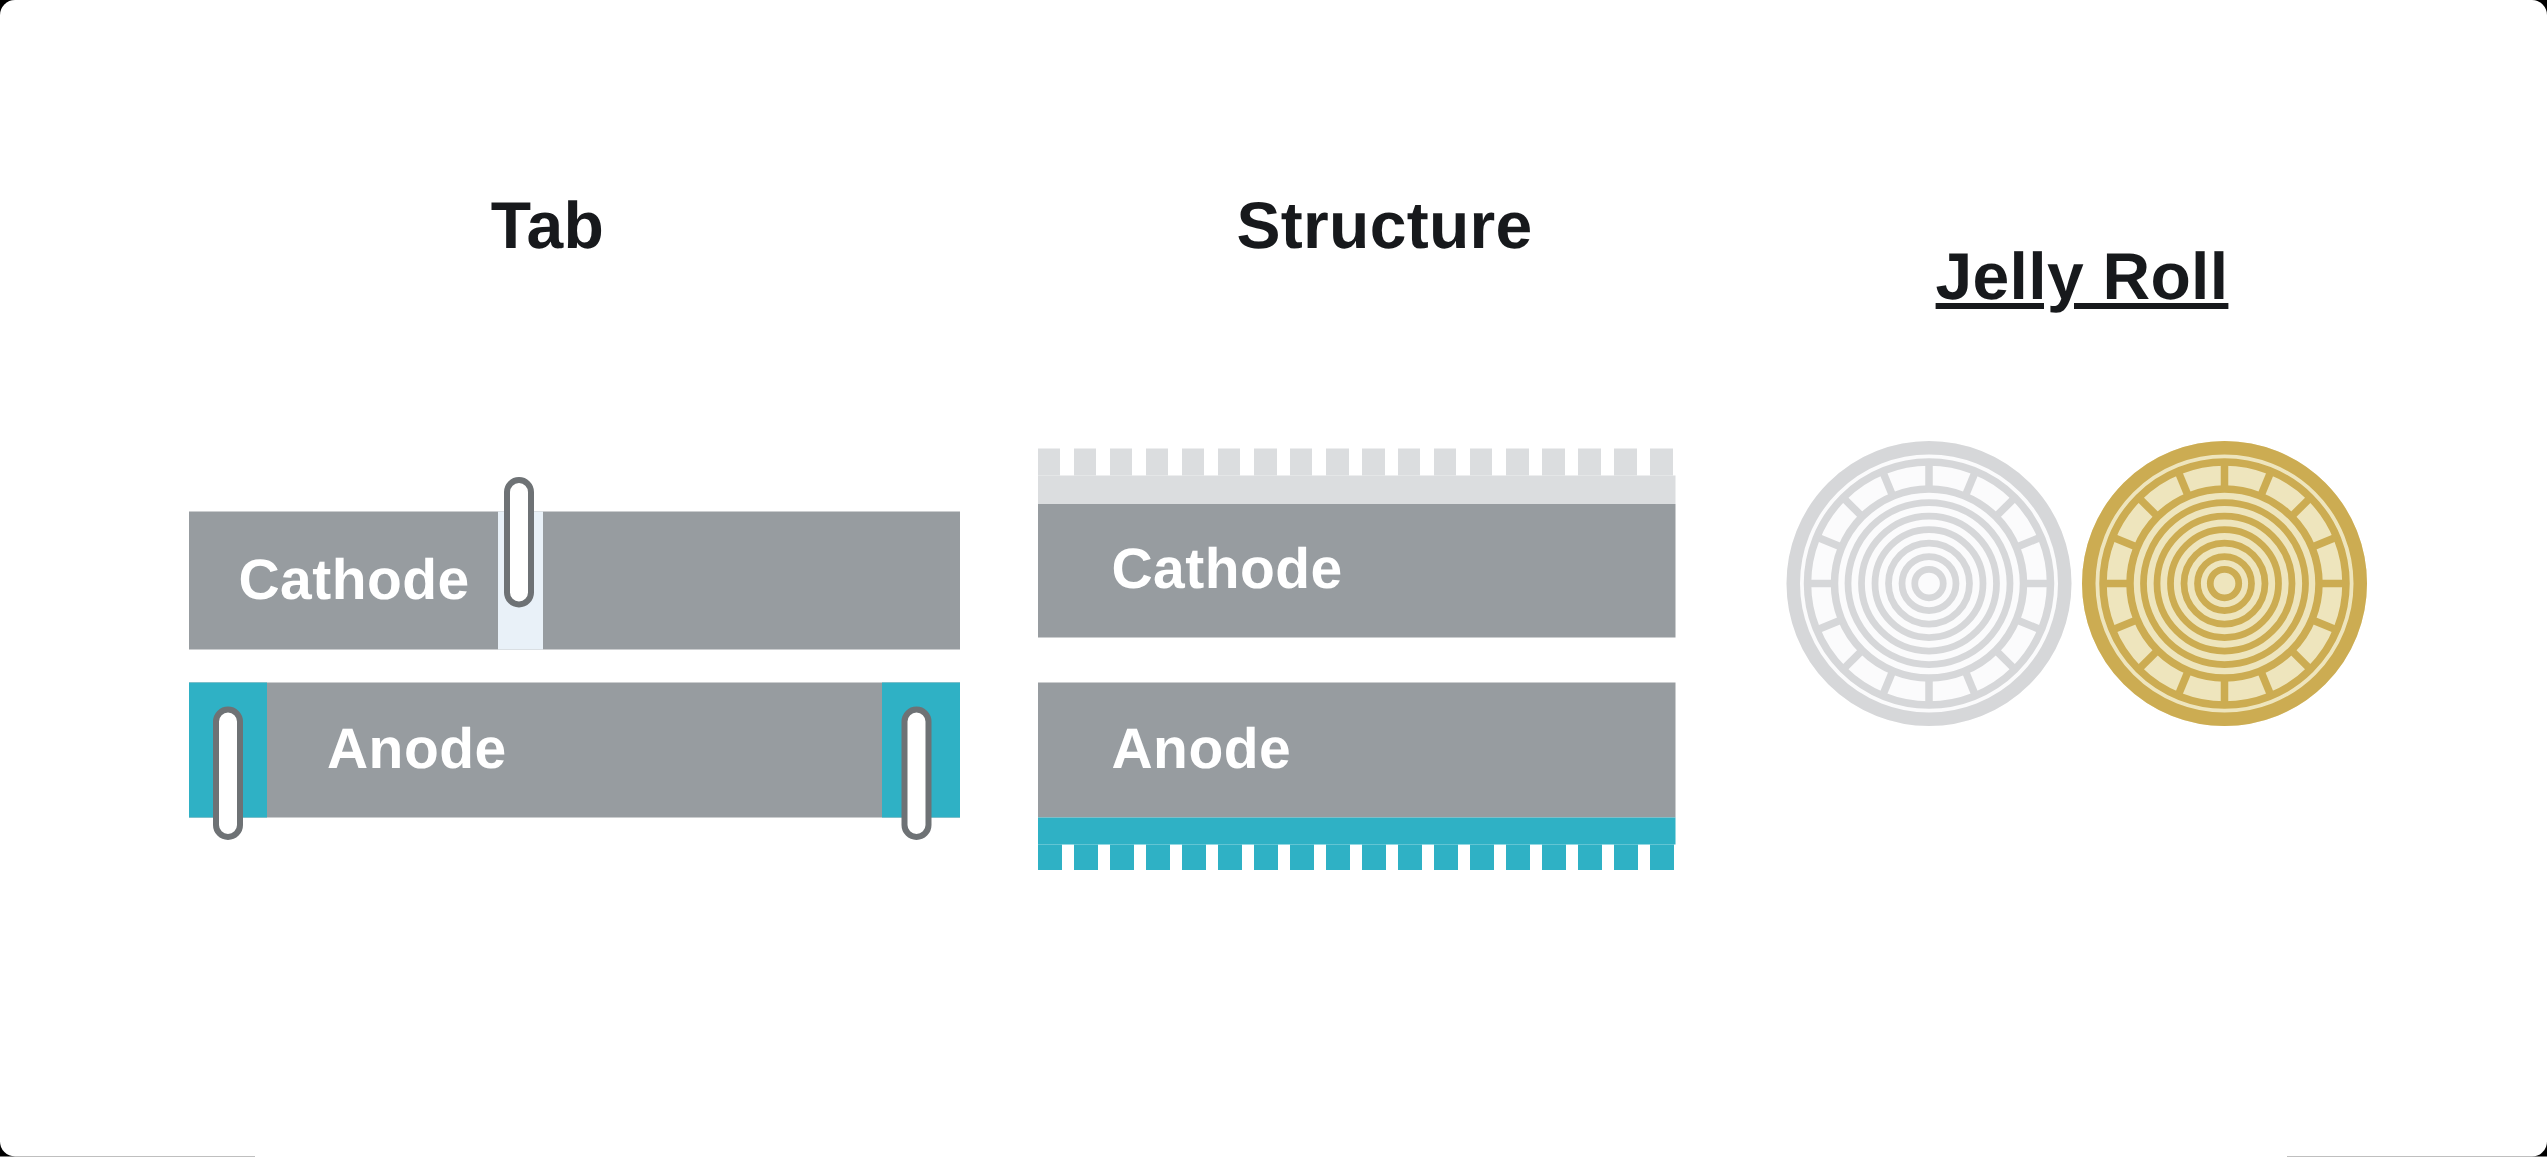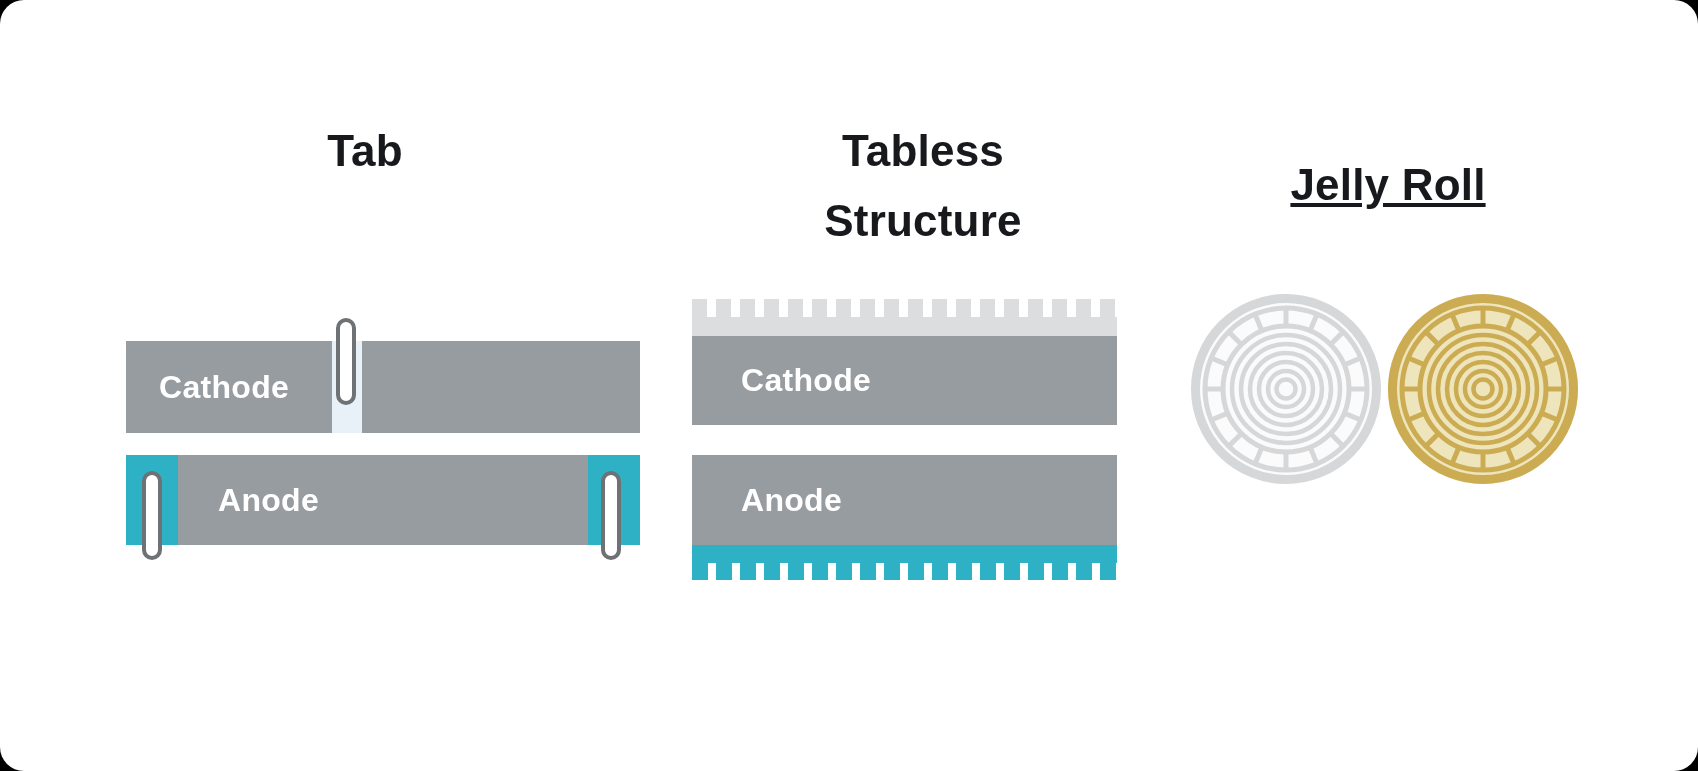--- a/index.html
+++ b/index.html
@@ -5,21 +5,21 @@
   html,body{margin:0;padding:0;}
   body{
     width:1698px;height:771px;
     background:var(--page-background,#000);
     font-family:"Liberation Sans", sans-serif;
     position:relative;overflow:hidden;
   }
   .card{
     position:absolute;inset:0;
     background:var(--card-background,#fff);
-    border-radius:24px;
+    border-radius:10px;
     padding-left:24px;
   }
   
   .title{
     position:absolute;width:400px;
     text-align:center;
     font-size:44px;font-weight:700;
     line-height:70px;
     color:var(--title-text,#17191c);
     letter-spacing:.2px;
@@ -29,21 +29,21 @@
   #title-3{left:1188px;top:150px;text-decoration:underline;}
   
   .bar{
     position:absolute;
     background:var(--electrode-gray,#979CA0);
   }
   .bar .label{
     position:absolute;inset:0;
     display:flex;align-items:center;
     color:var(--label-text,#fff);
-    font-size:32px;font-weight:700;
+    font-size:38px;font-weight:700;
     letter-spacing:.3px;
   }
   
   #c1-cathode{left:126px;top:341px;width:514px;height:92px;}
   #c1-cathode .label{padding-left:33px;}
   #c1-anode{left:126px;top:455px;width:514px;height:90px;}
   #c1-anode .label{padding-left:92px;}
   .slot{
     position:absolute;left:206px;top:0;width:30px;height:100%;
     background:var(--tab-slot-blue,#E9F1F8);
@@ -112,21 +112,20 @@
       <div class="teal-block left"></div>
       <div class="teal-block right"></div>
       <div class="pill" id="pill-anode-left"></div>
       <div class="pill" id="pill-anode-right"></div>
       <span class="label">Anode</span>
     </div>
   </div>
 
   <div>
     <div class="title" id="title-2">
-      <div>Tabless</div>
       <div>Structure</div>
     </div>
 
     <div id="c2-comb-top"></div>
     <div id="c2-band-top"></div>
     <div class="bar" id="c2-cathode">
       <span class="label">Cathode</span>
     </div>
 
     <div class="bar" id="c2-anode">

